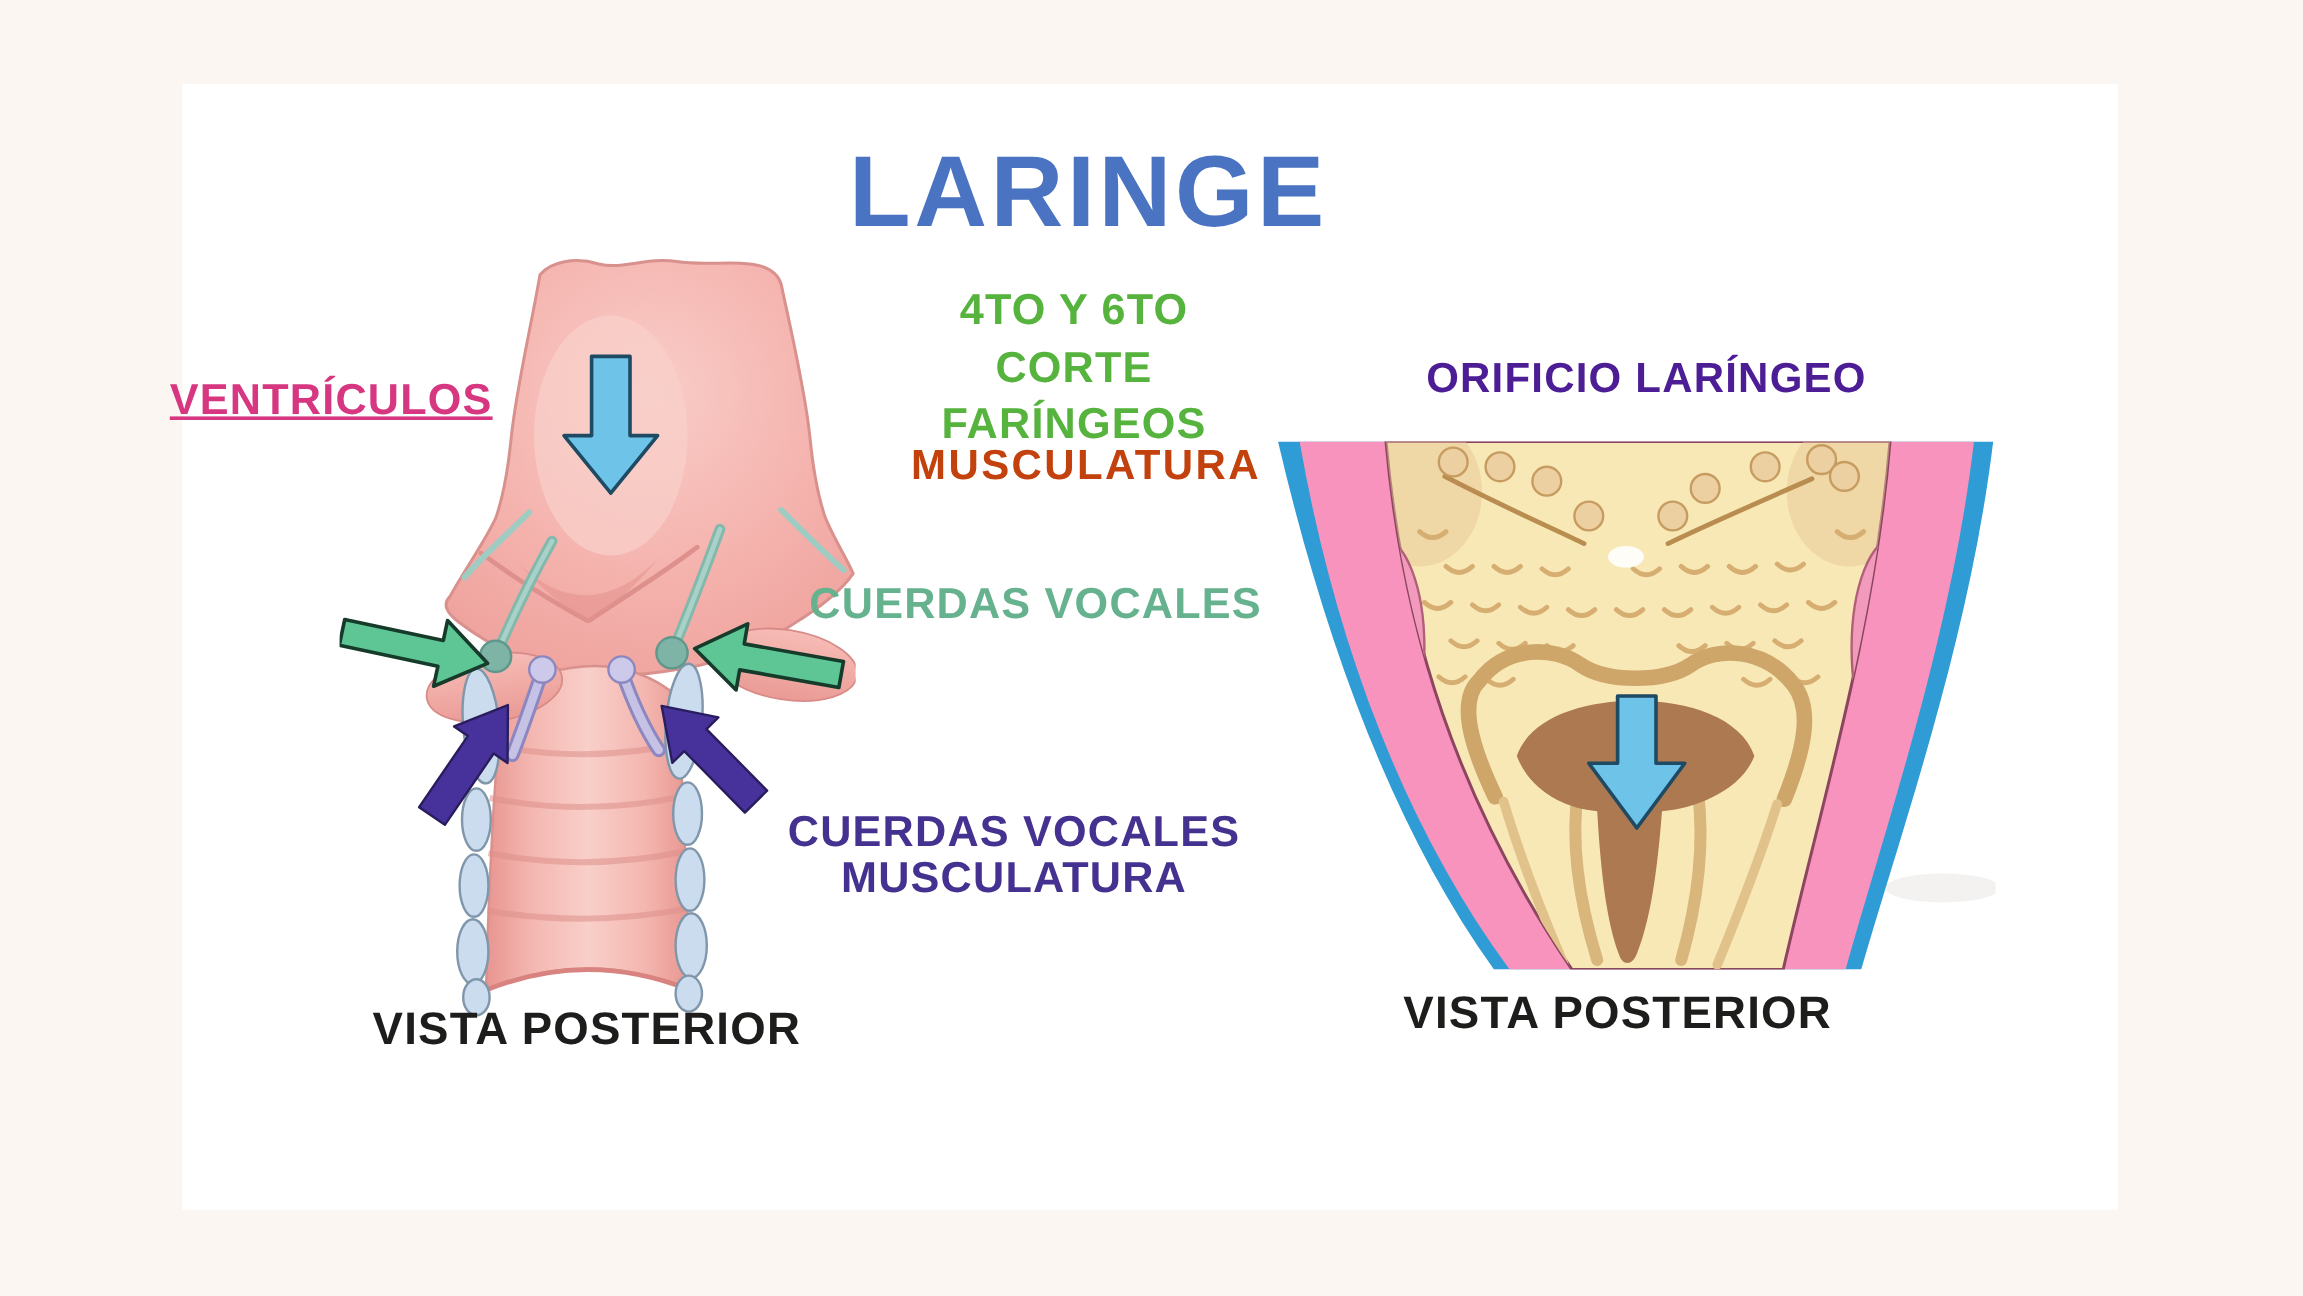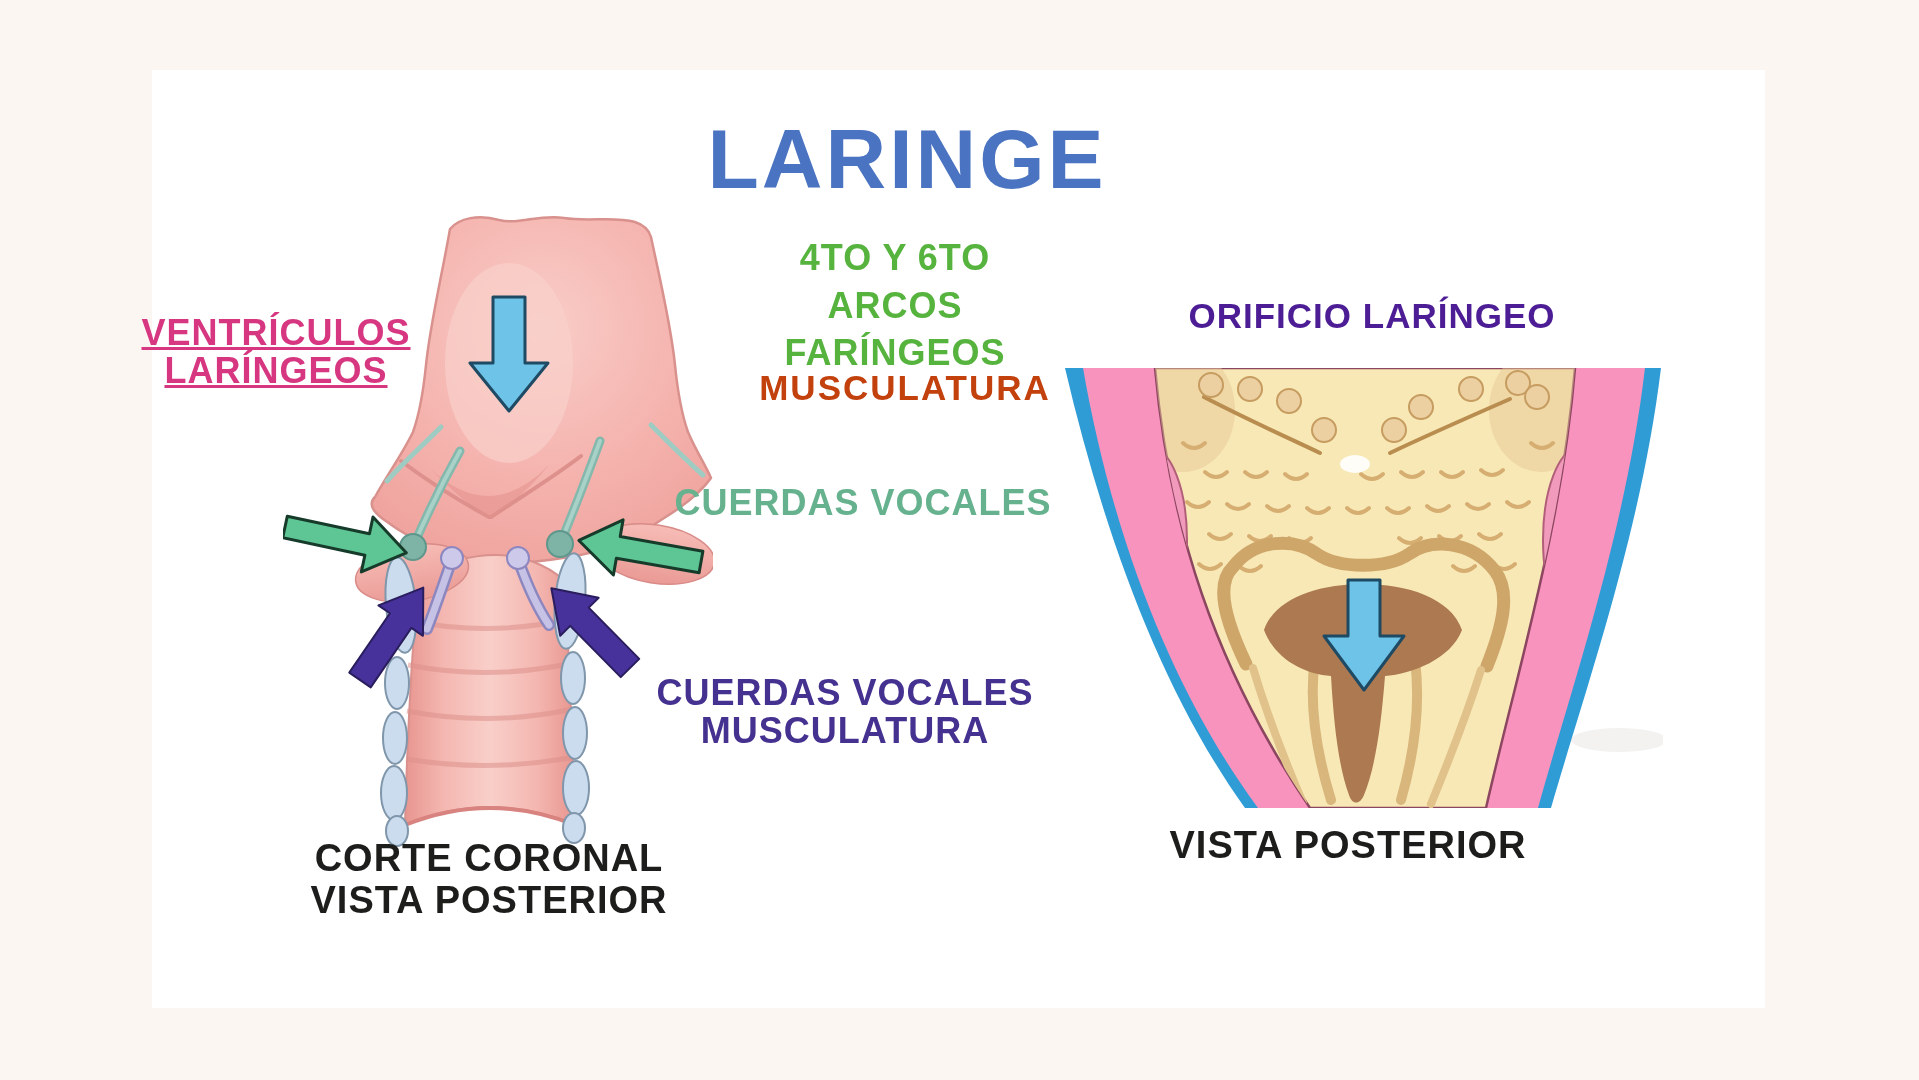--- a/index.html
+++ b/index.html
@@ -165,41 +165,39 @@
     </g>
 
     <path d="M285,212 L317,212 L317,268 L341,268 L301,322 L261,268 L285,268 Z" fill="#6ec3e8" stroke="#1f4a63" stroke-width="3" stroke-linejoin="round"></path>
     <ellipse cx="556" cy="372" rx="48" ry="12" fill="#c9c2bd" opacity="0.22"></ellipse>
   </svg>
 
   <div class="label title">LARINGE</div>
 
   <div class="label arcos">
     <div>4TO Y 6TO</div>
-    <div>ARCOS</div>
+    <div>CORTE</div>
     <div>FARÍNGEOS</div>
   </div>
 
   <div class="label musculatura">MUSCULATURA</div>
 
   <div class="label falsas">
     <div>CUERDAS VOCALES</div>
   </div>
 
   <div class="label verdaderas">
     <div>CUERDAS VOCALES</div>
     <div>MUSCULATURA</div>
   </div>
 
   <div class="label ventriculos">
     <div>VENTRÍCULOS</div>
-    <div>LARÍNGEOS</div>
   </div>
 
   <div class="label orificio">ORIFICIO LARÍNGEO</div>
 
   <div class="label vista-right">VISTA POSTERIOR</div>
 
   <div class="label corte">
-    <div>CORTE CORONAL</div>
     <div>VISTA POSTERIOR</div>
   </div>
 </div>
 
 </body></html>

